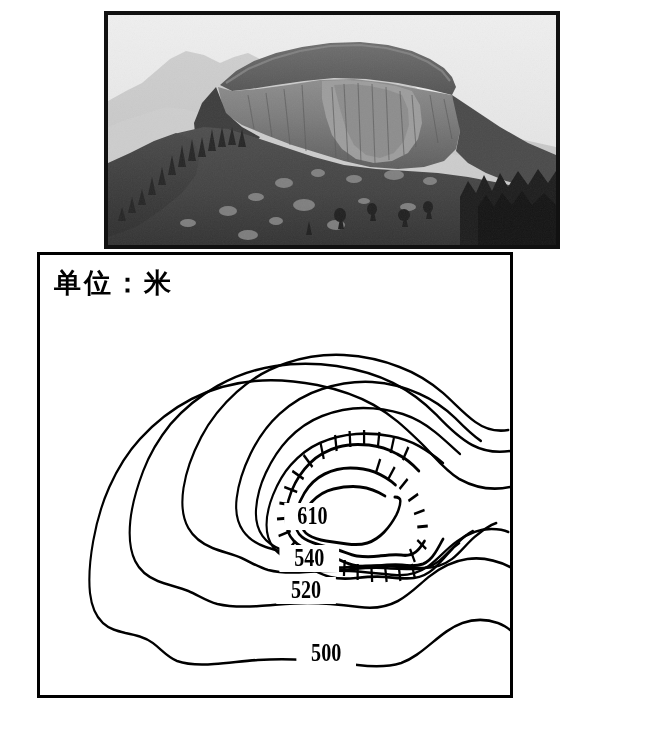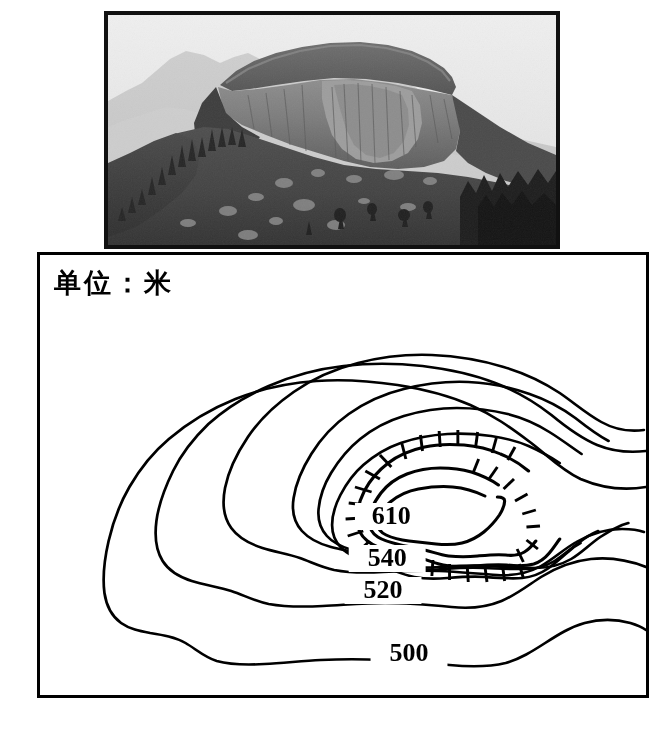--- a/index.html
+++ b/index.html
@@ -27,21 +27,21 @@
     background: #c9c9c9;
     overflow: hidden;
   }
   #photo-figure svg { display: block; width: 100%; height: 100%; }
 
   
   #contour-figure {
     position: absolute;
     left: 37px;
     top: 252px;
-    width: 612px;
+    width: 476px;
     height: 446px;
     border: 3px solid #000000;
     box-sizing: border-box;
     background: #ffffff;
     overflow: hidden;
   }
   #contour-figure svg { display: block; width: 100%; height: 100%; }
 
   #unit-label {
     position: absolute;

